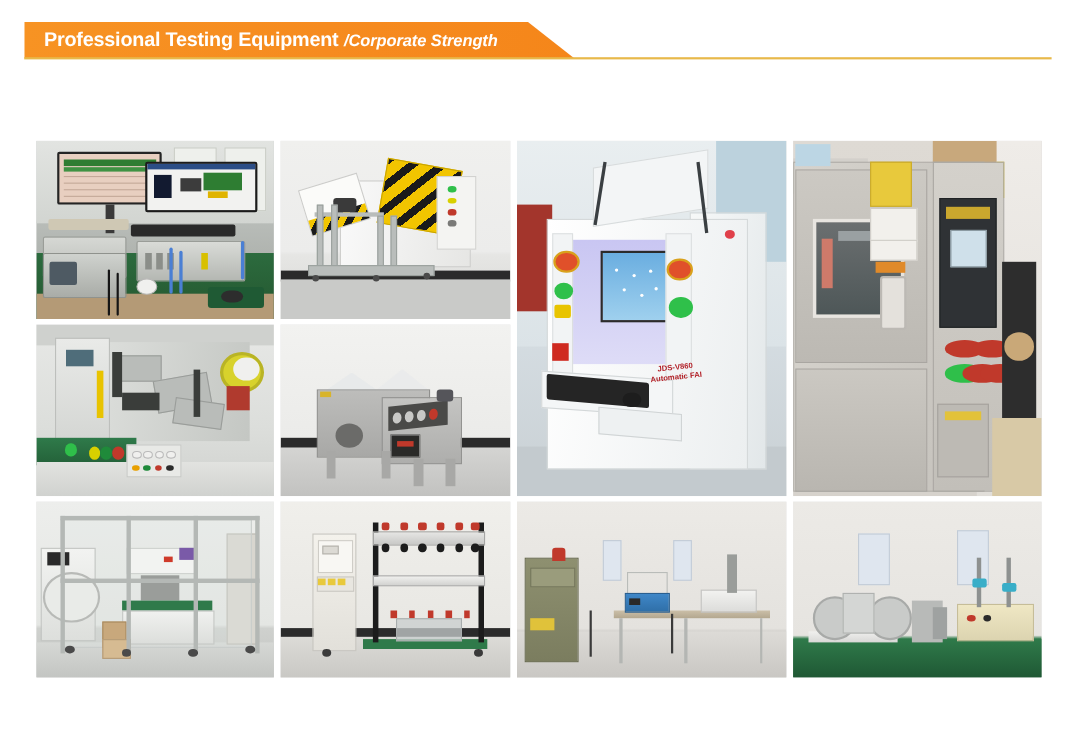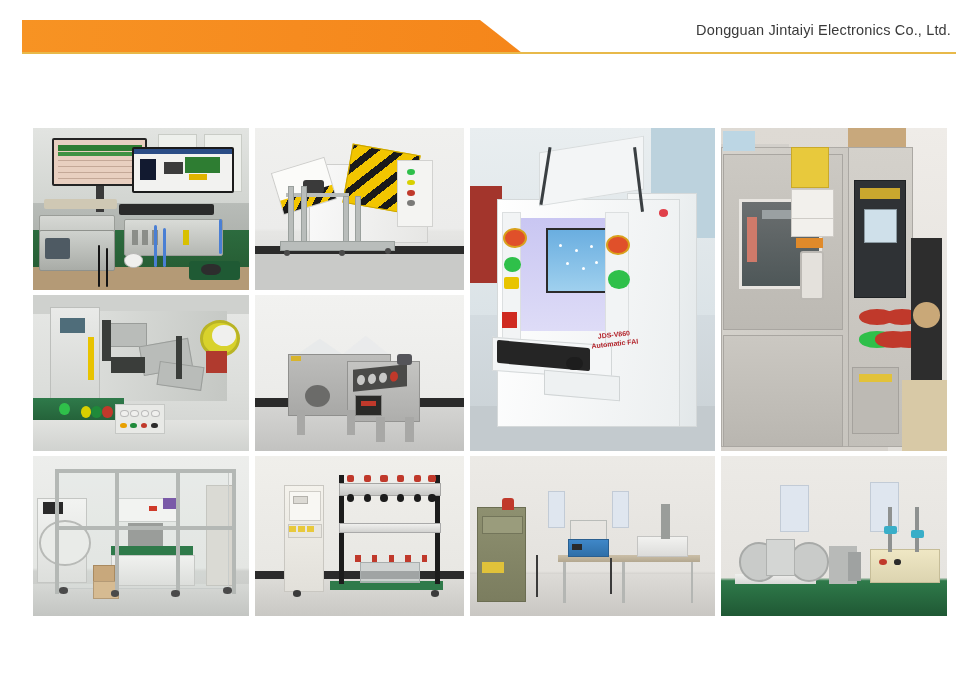--- a/index.html
+++ b/index.html
@@ -427,25 +427,27 @@
   .p10 .clamp{position:absolute; left:56%; top:60%; width:6%; height:18%;
               background:#9fa2a1;}
 </style>
 </head>
 <body>
 
 <div class="header">
 
   <div class="banner-wrap">
     <div class="banner"></div>
+    <div class="banner-text">
+      <span class="banner-title">Professional Testing Equipment</span><span class="banner-sub">/Corporate Strength</span>
+    </div>
   </div>
 
   <div class="gold-rule"></div>
 
-  <div class="company">Dongguan Jintaiyi Electronics Co., Ltd.</div>
 </div>
 
 <div class="grid">
 
   <div class="cell">
     <div class="photo p1">
       <div class="wall"></div>
       <div class="winL"></div>
         <div class="winR"></div>
       <div class="mon1">

